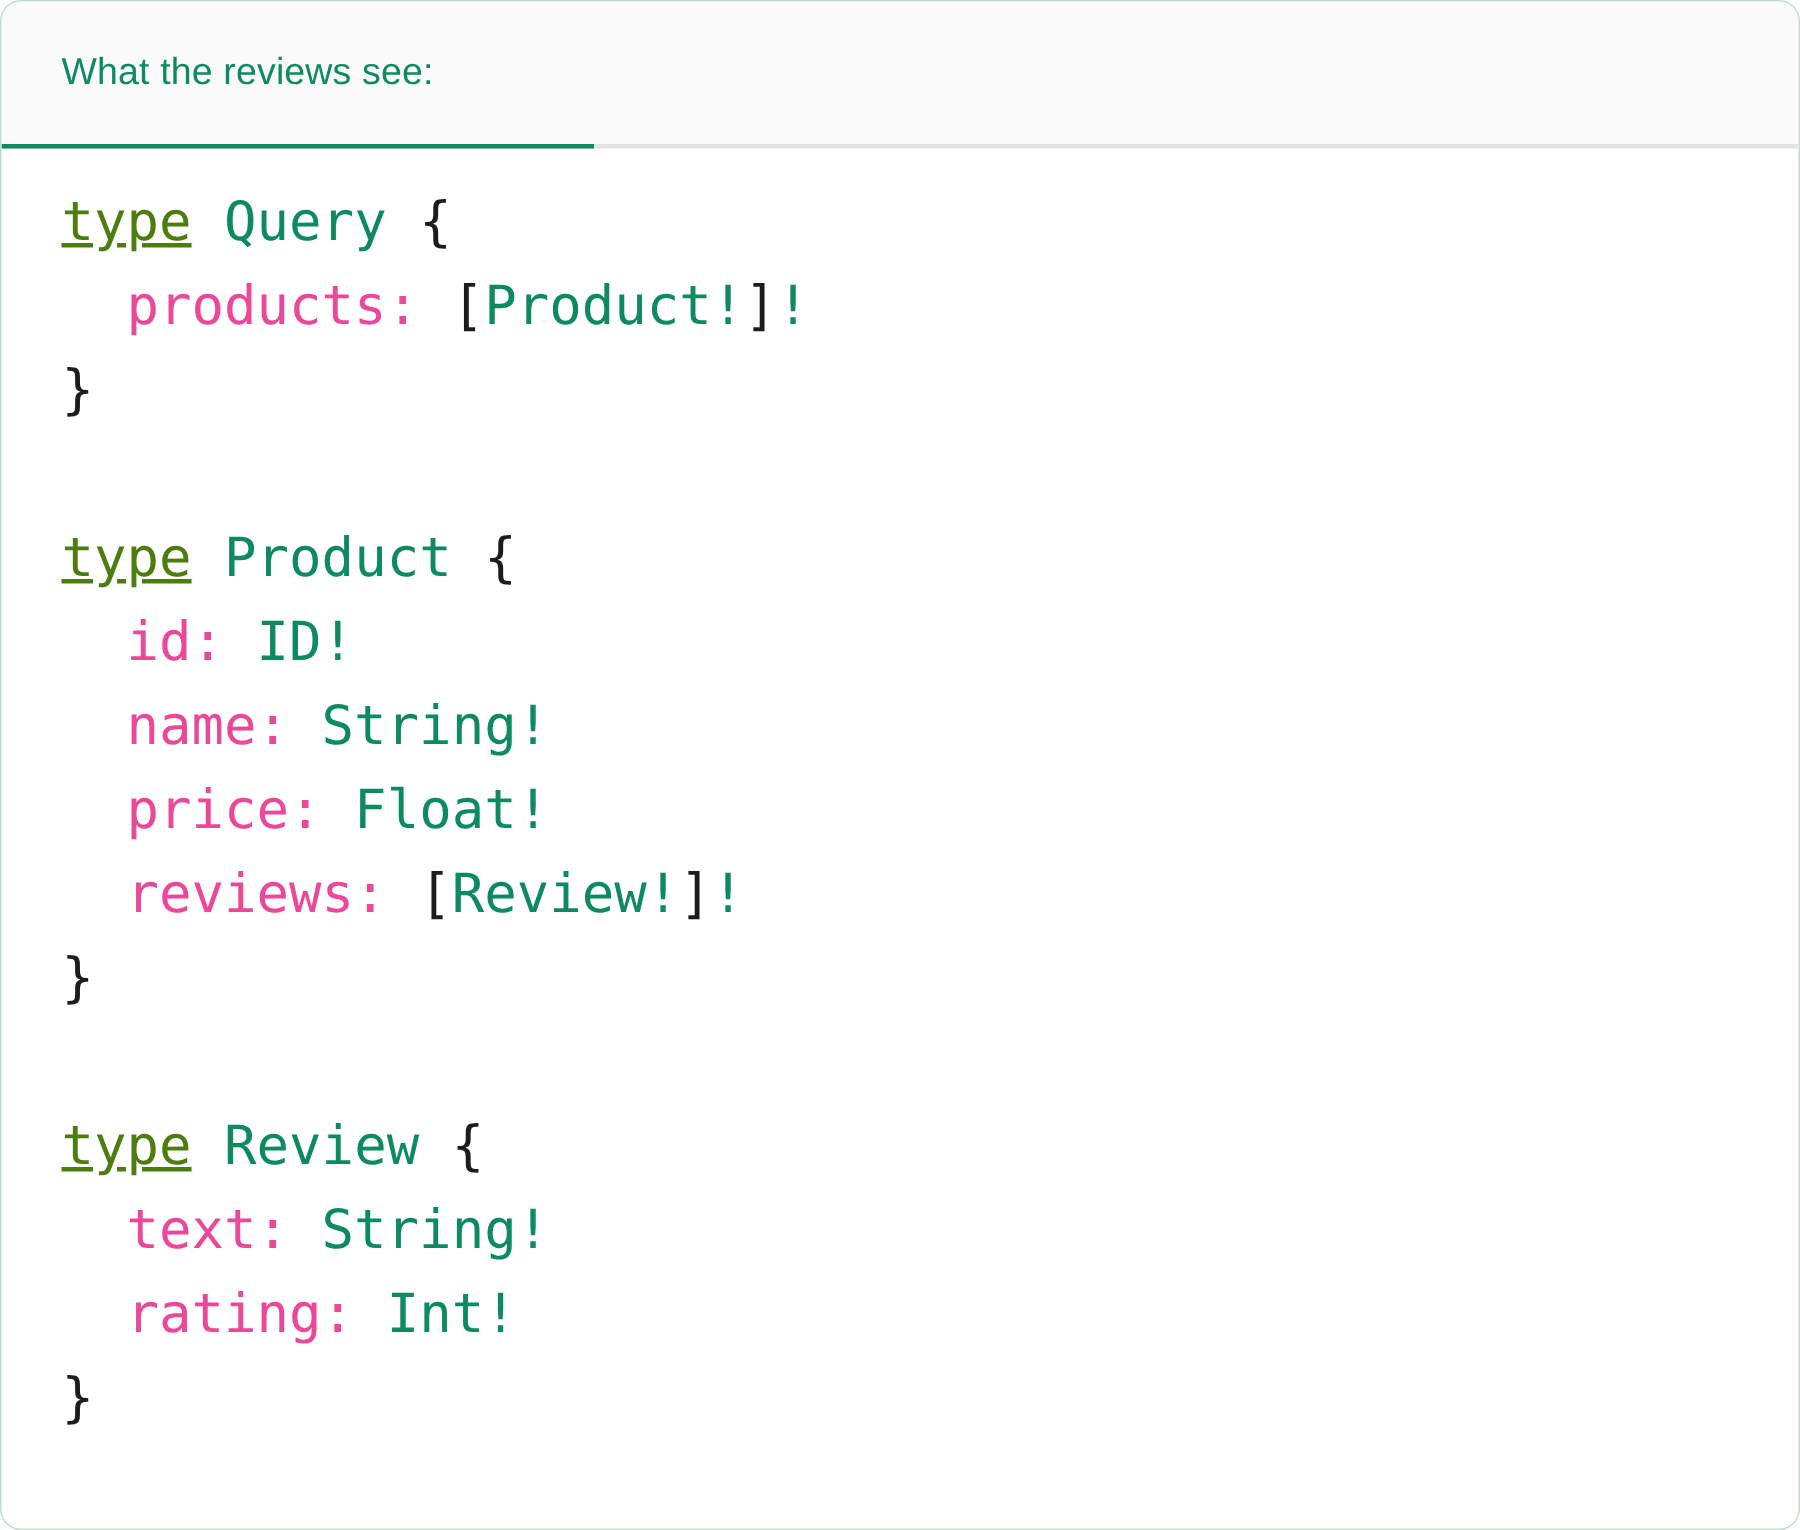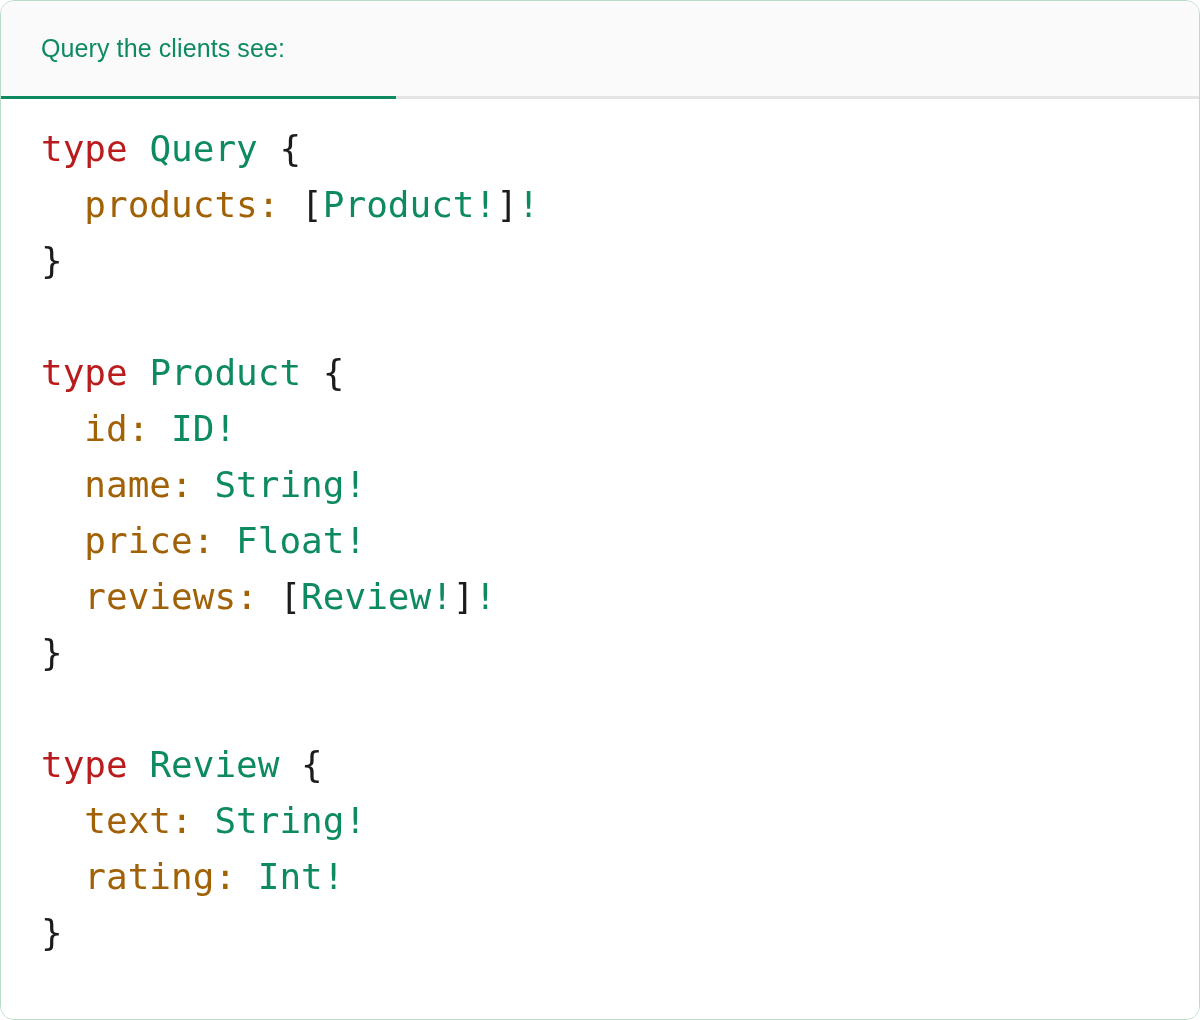--- a/index.html
+++ b/index.html
@@ -73,28 +73,28 @@
     color: #1c1c1c;
     letter-spacing: 0px;
   }
   .code .ln { display: block; min-height: 56px; }
   .kw   { color: #1a5fa0; }
   .ty   { color: #0e8a63; text-align: right; }
   .punc { color: #1c1c1c; }
   .fld  { color: #1c1c1c; }
   .blank { display: block; height: 56px; }
 </style>
-<style>.kw{color:#b91c1c;}.ty{color:#0e8a63;}.punc{color:#1c1c1c;}.fld{color:#a16207;}.tab{border-bottom-color:#0e8a63;}.tab-label{color:#0e8a63;}.tabstrip{background:#fafafa;border-bottom-color:#e4e4e4;}.card{border-color:#bcdcca;background:#ffffff;}</style></head>
+<style>.kw{color:#4d7c0f;text-decoration:underline;}.ty{color:#0e8a63;}.punc{color:#1c1c1c;}.fld{color:#ec4899;}.tab{border-bottom-color:#0e8a63;}.tab-label{color:#0e8a63;}.tabstrip{background:#fafafa;border-bottom-color:#e4e4e4;}.card{border-color:#bcdcca;background:#ffffff;}</style></head>
 <body>
 
 <div class="card">
 
   <div class="tabstrip">
     <div class="tab">
-      <span class="tab-label">Query the clients see:</span>
+      <span class="tab-label">What the reviews see:</span>
     </div>
   </div>
 
   <div class="code-body">
     <pre class="code"><code id="code-root"><span class="ln"><span class="kw">type</span><span class="punc"> </span><span class="ty">Query</span><span class="punc"> {</span></span><span class="ln"><span class="fld">  products: </span><span class="punc">[</span><span class="ty">Product!</span><span class="punc">]</span><span class="ty">!</span></span><span class="ln"><span class="punc">}</span></span><span class="ln blank">&nbsp;</span><span class="ln"><span class="kw">type</span><span class="punc"> </span><span class="ty">Product</span><span class="punc"> {</span></span><span class="ln"><span class="fld">  id: </span><span class="ty">ID!</span></span><span class="ln"><span class="fld">  name: </span><span class="ty">String!</span></span><span class="ln"><span class="fld">  price: </span><span class="ty">Float!</span></span><span class="ln"><span class="fld">  reviews: </span><span class="punc">[</span><span class="ty">Review!</span><span class="punc">]</span><span class="ty">!</span></span><span class="ln"><span class="punc">}</span></span><span class="ln blank">&nbsp;</span><span class="ln"><span class="kw">type</span><span class="punc"> </span><span class="ty">Review</span><span class="punc"> {</span></span><span class="ln"><span class="fld">  text: </span><span class="ty">String!</span></span><span class="ln"><span class="fld">  rating: </span><span class="ty">Int!</span></span><span class="ln"><span class="punc">}</span></span></code></pre>
   </div>
 
 </div>
 
 </body></html>

